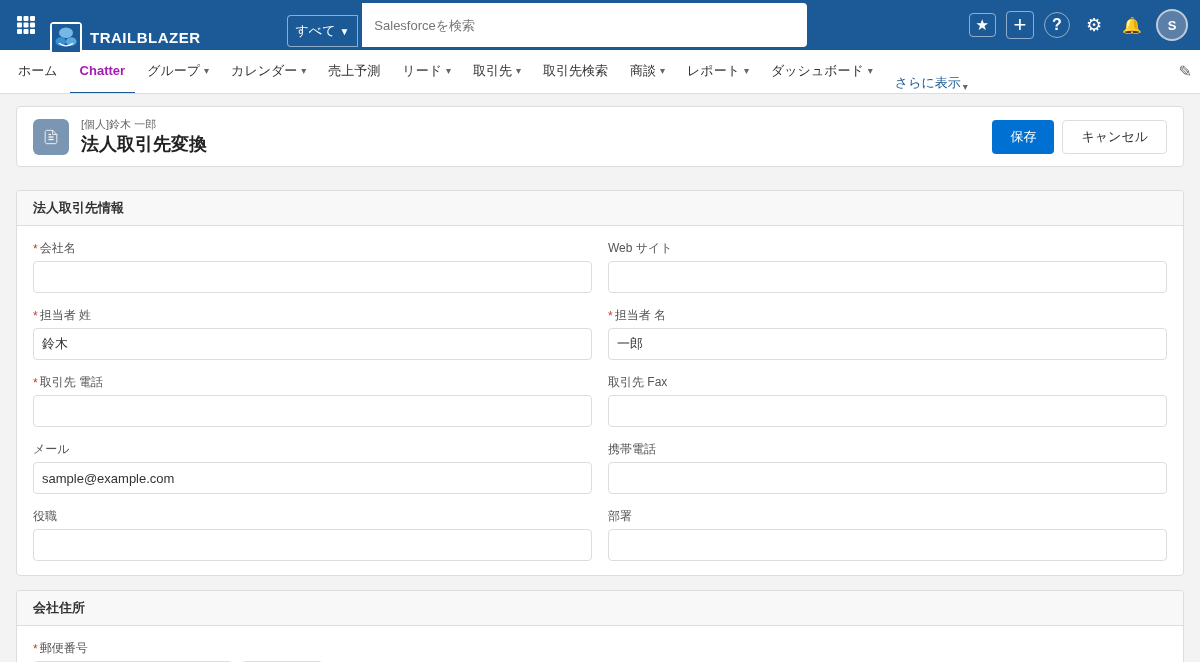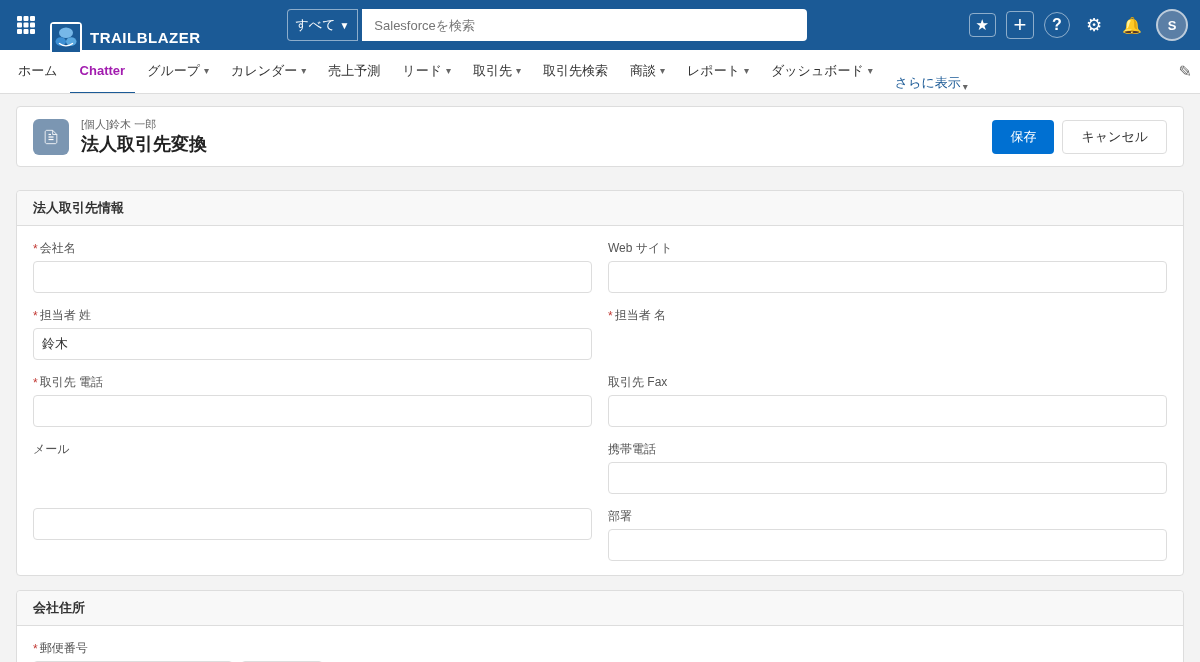--- a/index.html
+++ b/index.html
@@ -48,21 +48,21 @@
       color: #fff;
       padding: 4px 8px;
       border-radius: 4px 0 0 4px;
       font-size: 13px;
       height: 32px;
       cursor: pointer;
       display: flex; align-items: center; gap: 4px;
     }
     .search-box {
       flex: 1;
-      height: 32px;
+      height: 44px;
       border: none;
       border-radius: 0 4px 4px 0;
       padding: 0 12px;
       font-size: 13px;
       outline: none;
     }
     .nav-icons {
       display: flex;
       align-items: center;
       gap: 10px;
@@ -395,49 +395,52 @@
             <span class="required-star">*</span>
             <span>担当者 姓</span>
           </div>
           <input class="form-input" type="text" value="鈴木" style="">
         </div>
         <div class="form-col">
           <div class="form-label">
             <span class="required-star">*</span>
             <span>担当者 名</span>
           </div>
+          <input class="form-input" type="text" value="一郎" style="">
         </div>
       </div>
 
       <div class="form-row">
         <div class="form-col">
           <div class="form-label">
             <span class="required-star">*</span>
             <span>取引先 電話</span>
           </div>
           <input class="form-input" type="text" value="" style="">
         </div>
         <div class="form-col">
           <div class="form-label">取引先 Fax</div>
           <input class="form-input" type="text" value="" style="">
         </div>
       </div>
 
       <div class="form-row">
         <div class="form-col">
           <div class="form-label">メール</div>
+          <input class="form-input" type="text" value="sample@example.com" style="">
         </div>
         <div class="form-col">
           <div class="form-label">携帯電話</div>
           <input class="form-input" type="text" value="" style="">
         </div>
       </div>
 
       <div class="form-row">
         <div class="form-col">
+          <div class="form-label">役職</div>
           <input class="form-input" type="text" value="" style="">
         </div>
         <div class="form-col">
           <div class="form-label">部署</div>
           <input class="form-input" type="text" value="" style="">
         </div>
       </div>
 
     </div>
   </div>

